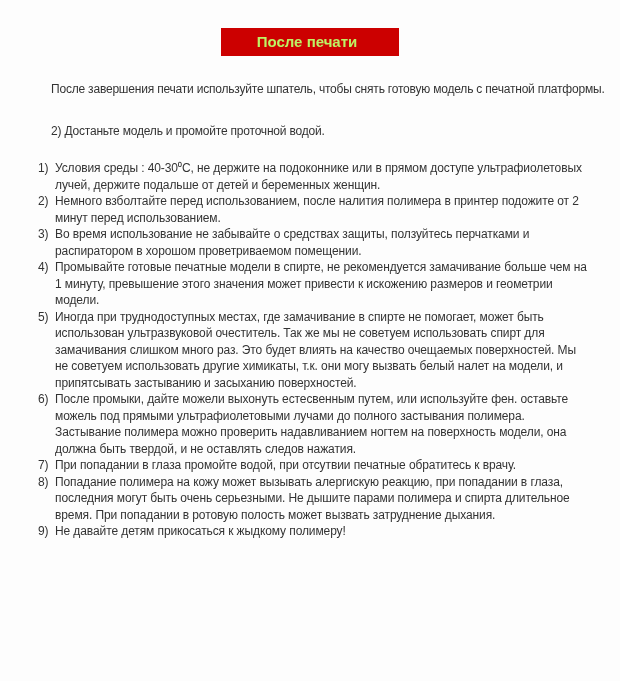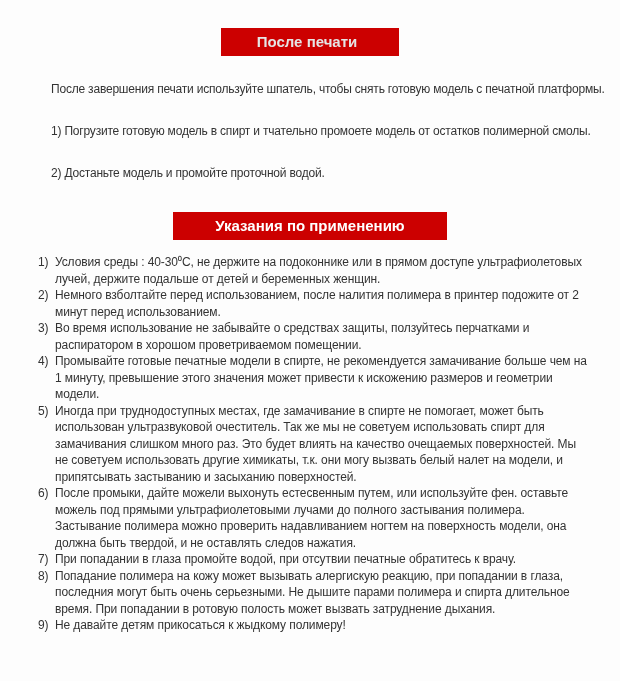--- a/index.html
+++ b/index.html
@@ -47,32 +47,28 @@
   .li { display: flex; align-items: flex-start; }
   .li .num { flex: 0 0 17px; }
   .li .txt { flex: 1 1 auto; }
 </style>
 </head>
 <body>
 
 <div class="page">
 
   <div class="badge-wrap first">
-    <div class="badge" style="background: rgb(204, 0, 0); color: #e5e5e5; padding-left: 36px;">После печати</div>
+    <div class="badge" style="background: rgb(204, 0, 0); color: #bef264; padding-left: 36px;">После печати</div>
   </div>
 
   <div class="section1">
     <p class="nowrap">После завершения печати используйте шпатель, чтобы снять готовую модель с печатной платформы.</p>
-    <p class="nowrap"><span>1)</span> <span>Погрузите готовую модель в спирт и тчательно промоете модель от остатков полимерной смолы.</span></p>
     <p class="nowrap"><span>2)</span> <span>Достаньте модель и промойте проточной водой.</span></p>
   </div>
 
-  <div class="badge-wrap second">
-    <div class="badge" style="background: rgb(204, 0, 0); color: rgb(255, 255, 255);">Указания по применению</div>
-  </div>
 
   <div class="list">
     <div class="li">
       <span class="num">1)</span>
       <span class="txt">Условия среды : 40-30⁰С, не держите на подоконнике или в прямом доступе ультрафиолетовых лучей, держите подальше от детей и беременных женщин.</span>
     </div>
     <div class="li">
       <span class="num">2)</span>
       <span class="txt">Немного взболтайте перед использованием, после налития полимера в принтер подожите от 2 минут перед использованием.</span>
     </div>

